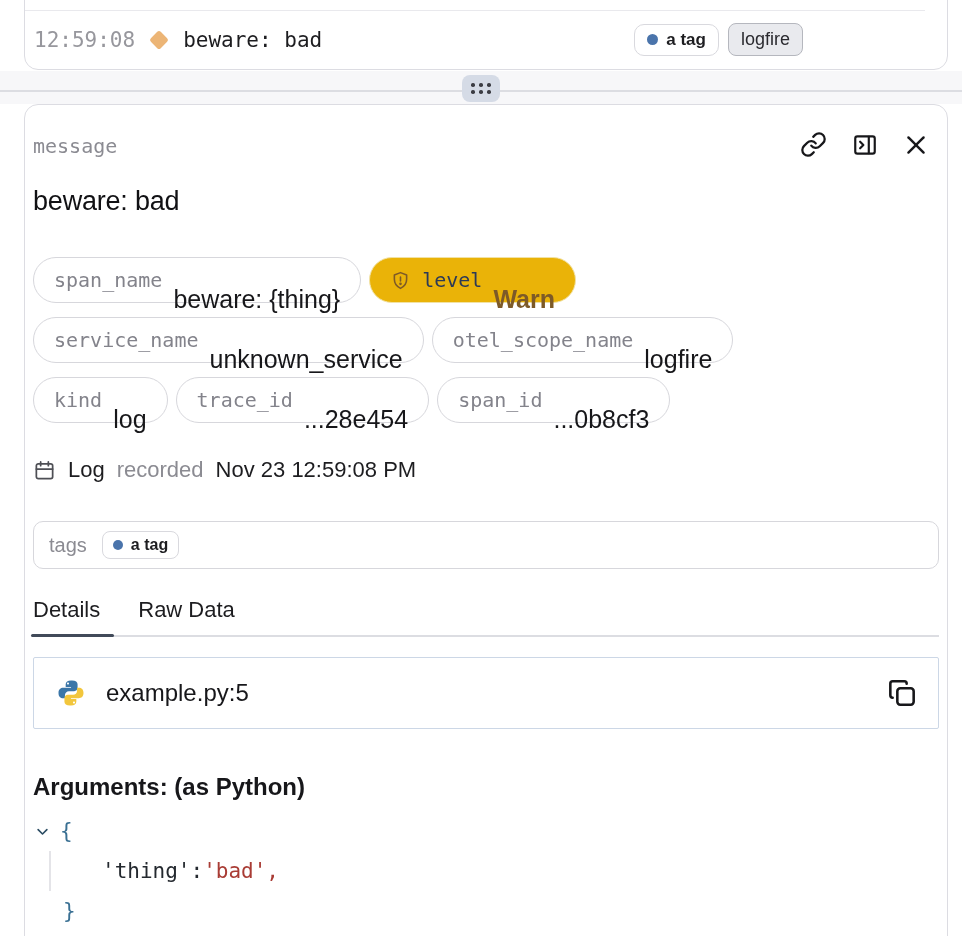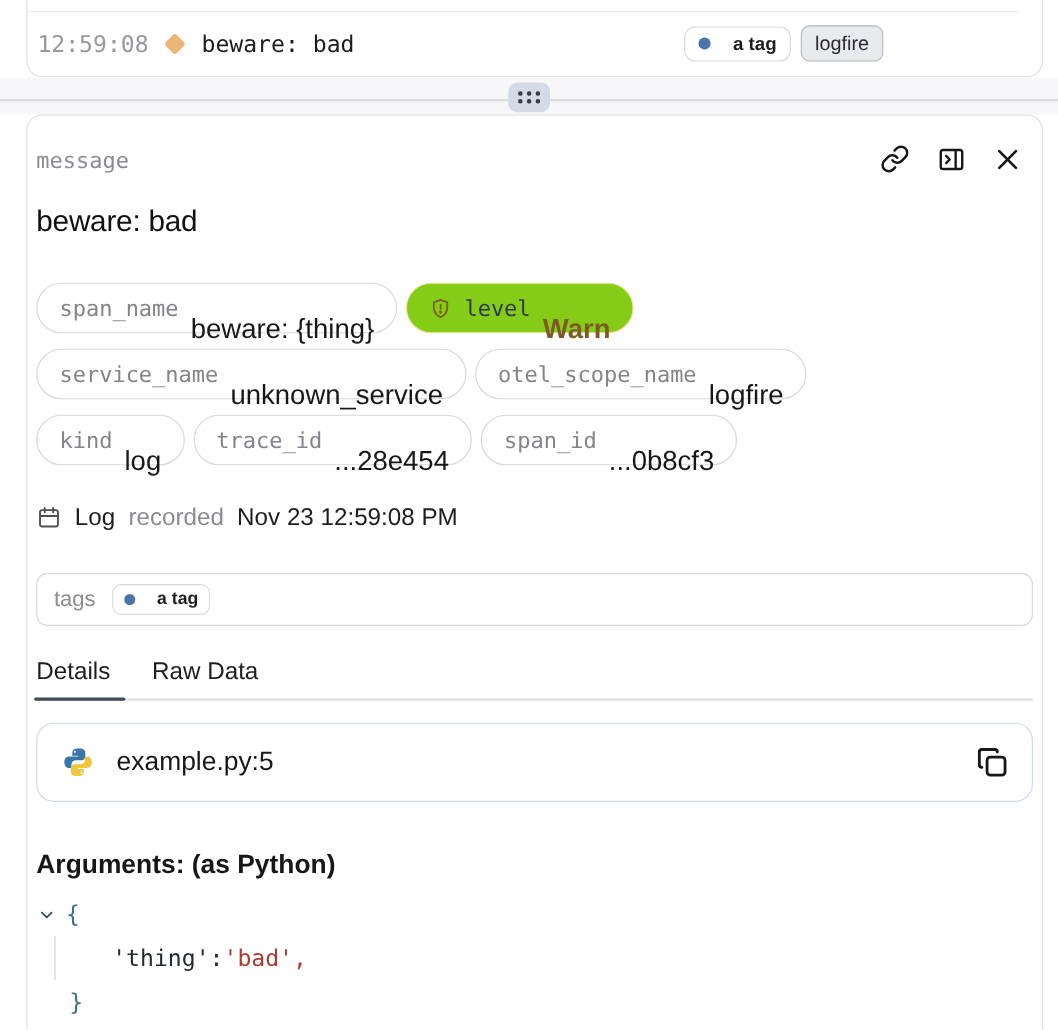--- a/index.html
+++ b/index.html
@@ -11,21 +11,21 @@
   .top-card { position:absolute; left:24px; right:14px; top:-34px; height:104px;
               background:#fff; border:1px solid #dcdce2; border-radius:14px; }
   .row-sep { position:absolute; left:0; right:22px; top:43px; height:1px; background:#e9e9ed; }
   .log-row { position:absolute; left:9px; right:9px; top:44px; bottom:1px;
              display:flex; align-items:center; }
   .ts { font-family:"DejaVu Sans Mono", monospace; font-size:21px; color:#97979d; }
   .diamond { width:14px; height:14px; background:#ecb576; border-radius:2.5px;
              transform:rotate(45deg); margin:0 17px; flex:0 0 auto; }
   .row-msg { font-family:"DejaVu Sans Mono", monospace; font-size:21px; color:#1d1d20; }
   .row-badges { margin-left:auto; margin-right:135px; display:flex; align-items:center; gap:9px; }
-  .tag-pill { display:inline-flex; align-items:center; gap:20px; background:#fff;
+  .tag-pill { display:inline-flex; align-items:center; gap:8px; background:#fff;
               border:1px solid #d9d9de; border-radius:10px; padding:5px 12px;
               font-size:17px; font-weight:700; color:#1d1d20; }
   .tag-dot { width:11px; height:11px; border-radius:50%; background:#4a74ab; }
   .scope-badge { background:#e9eaee; border:1px solid #b5b7be; border-radius:8px;
                  padding:5px 12px; font-size:18px; color:#2a2a2f; }
 
   
   .gap-strip { position:absolute; left:0; right:0; top:71px; height:33px; background:#f7f7f9; }
   .resize-line { position:absolute; left:0; right:0; top:19px; height:2px; background:#dcdde2; }
   .drag-handle { position:absolute; left:50%; transform:translateX(-50%); top:4px;
@@ -45,41 +45,41 @@
   .icon-btn { background:none; border:none; cursor:pointer; display:flex; align-items:center;
               color:#17171a; padding:0; }
   .panel-title { margin-top:28px; font-size:27px; font-weight:500; color:#111114; letter-spacing:-0.2px; }
 
   .pill-rows { margin-top:40px; }
   .pill-row { display:flex; gap:8px; margin-bottom:14px; }
   .pill { display:inline-flex; align-items:center; gap:11px; height:46px; padding:0 20px;
           border:1px solid #d7d7dc; border-radius:23px; background:#fff; cursor:pointer; }
   .pill .k { font-family:"DejaVu Sans Mono", monospace; font-size:20px; color:#83838b; }
   .pill .v { font-size:25px; font-weight:500; color:#17171a;margin-top:39px; }
-  .pill.warn { background:#84cc16; border-color:#f1e2a4; }
+  .pill.warn { background:#eab308; border-color:#f1e2a4; }
   .pill.warn .k { color:#2c3a57; }
   .pill.warn .v { color:#7d5a28; font-weight:600; }
 
   .recorded { margin-top:34px; display:flex; align-items:center; gap:12px; font-size:22px; }
   .recorded .dim { color:#8b8b92; }
   .recorded span { white-space:pre; }
 
   .tags-box { margin-top:38px; height:48px; border:1px solid #d7d7dc; border-radius:10px;
               display:flex; align-items:center; gap:15px; padding:0 15px; }
   .tags-box .k { font-family:Liberation Sans, sans-serif; font-size:20px; color:#8b8b92; }
   .tags-box .tag-pill { border-radius:8px; padding:4px 10px; font-size:16px; }
   .tags-box .tag-dot { width:10px; height:10px; }
 
   .tabs { margin-top:28px; display:flex; gap:38px; padding-bottom:12px;
           border-bottom:2px solid #dcdde2; }
   .tab { font-size:22px; color:#1d1d20; cursor:pointer; position:relative; }
   .tab.active::after { content:""; position:absolute; left:-2px; right:-14px; bottom:-14px;
                        height:3px; background:#414a59; border-radius:2px; }
 
-  .file-box { margin-top:20px; height:72px; border:1.5px solid #ccd7e6; border-radius:16px;
+  .file-box { margin-top:20px; height:72px; border:1.5px solid #ccd7e6; border-radius:2px;
               display:flex; align-items:center; gap:20px; padding:0 22px; }
   .file-name { font-size:24px; color:#17171a; }
   .copy-btn { margin-left:auto; }
 
   .args-heading { margin-top:44px; font-size:24px; font-weight:700; color:#17171a; }
 
   .code { margin-top:10px; font-family:"DejaVu Sans Mono", monospace; font-size:21px; }
   .code-line { line-height:40px; display:flex; align-items:center; }
   .l1 { padding-left:2px; gap:10px; }
   .brace { color:#3a7093; }

